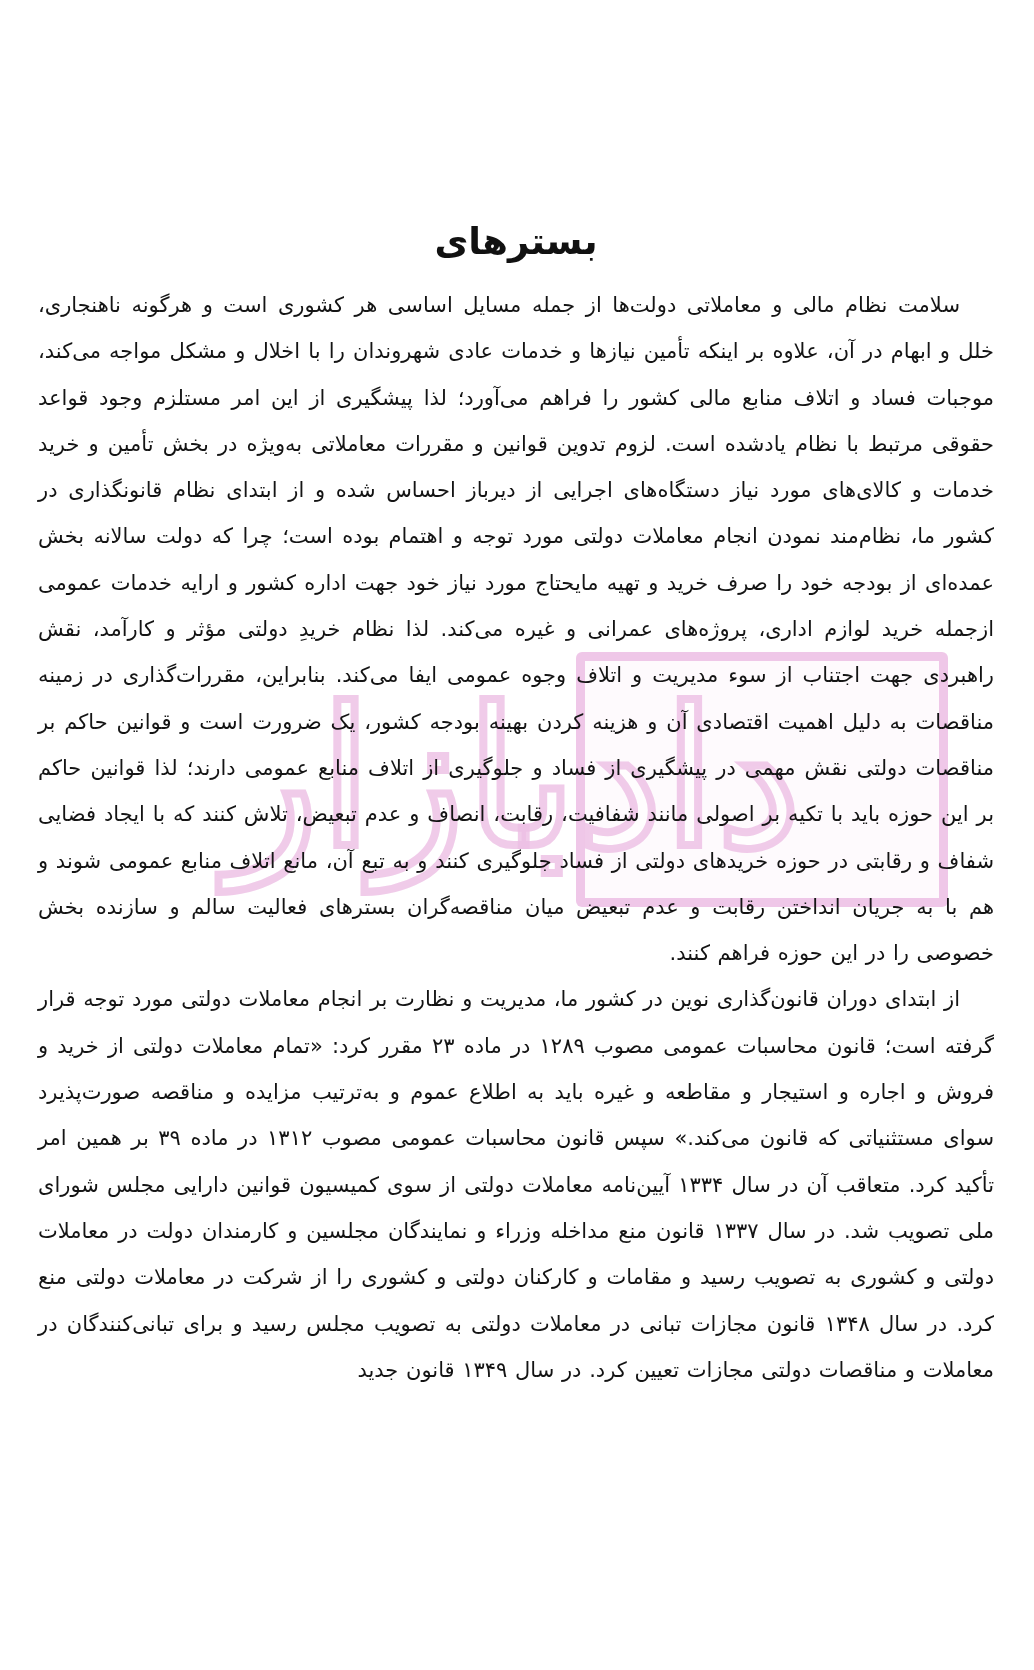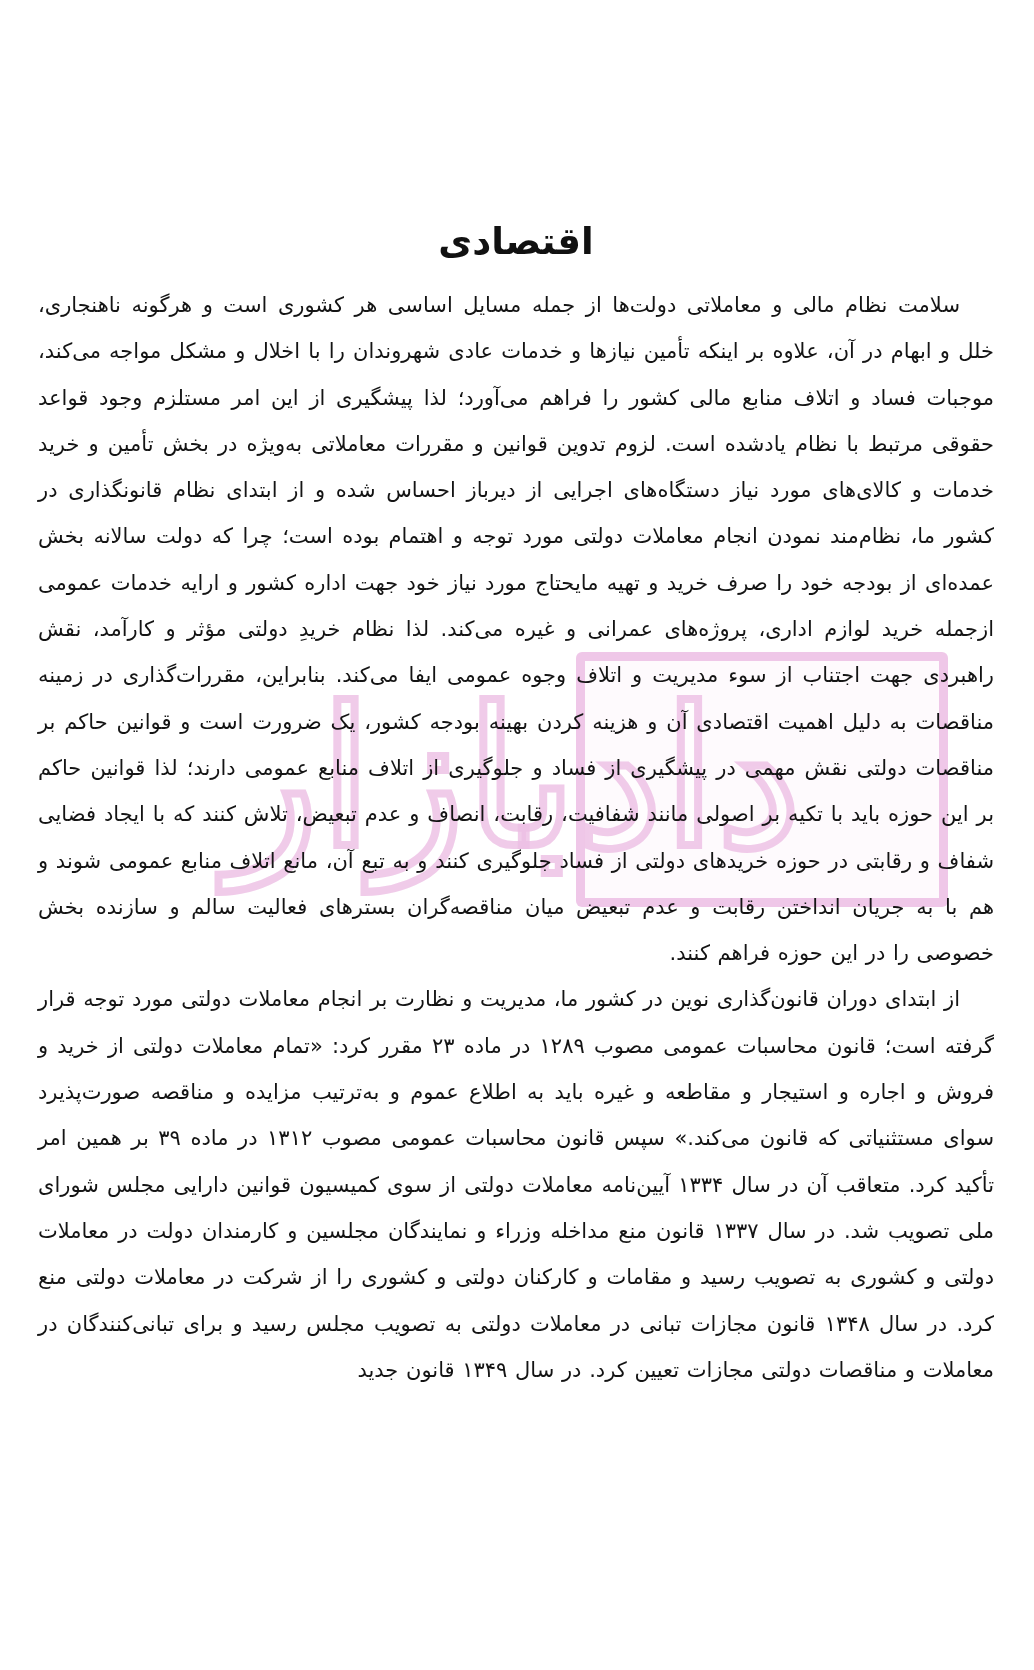--- a/index.html
+++ b/index.html
@@ -77,18 +77,18 @@
 </style>
 </head>
 <body>
 
 <div class="page">
 
   <div class="wm-frame"></div>
   <div class="wm-word">دادبازار</div>
 
   <div class="content">
-    <h1 class="title">اقتصادی</h1>
+    <h1 class="title">بسترهای</h1>
     <p class="body-par">سلامت نظام مالی و معاملاتی دولت‌ها از جمله مسایل اساسی هر کشوری است و هرگونه ناهنجاری، خلل و ابهام در آن، علاوه بر اینکه تأمین نیازها و خدمات عادی شهروندان را با اخلال و مشکل مواجه می‌کند، موجبات فساد و اتلاف منابع مالی کشور را فراهم می‌آورد؛ لذا پیشگیری از این امر مستلزم وجود قواعد حقوقی مرتبط با نظام یادشده است. لزوم تدوین قوانین و مقررات معاملاتی به‌ویژه در بخش تأمین و خرید خدمات و کالای‌های مورد نیاز دستگاه‌های اجرایی از دیرباز احساس شده و از ابتدای نظام قانونگذاری در کشور ما، نظام‌مند نمودن انجام معاملات دولتی مورد توجه و اهتمام بوده است؛ چرا که دولت سالانه بخش عمده‌ای از بودجه خود را صرف خرید و تهیه مایحتاج مورد نیاز خود جهت اداره کشور و ارایه خدمات عمومی ازجمله خرید لوازم اداری، پروژه‌های عمرانی و غیره می‌کند. لذا نظام خریدِ دولتی مؤثر و کارآمد، نقش راهبردی جهت اجتناب از سوء مدیریت و اتلاف وجوه عمومی ایفا می‌کند. بنابراین، مقررات‌گذاری در زمینه مناقصات به دلیل اهمیت اقتصادی آن و هزینه کردن بهینه بودجه کشور، یک ضرورت است و قوانین حاکم بر مناقصات دولتی نقش مهمی در پیشگیری از فساد و جلوگیری از اتلاف منابع عمومی دارند؛ لذا قوانین حاکم بر این حوزه باید با تکیه بر اصولی مانند شفافیت، رقابت، انصاف و عدم تبعیض، تلاش کنند که با ایجاد فضایی شفاف و رقابتی در حوزه خریدهای دولتی از فساد جلوگیری کنند و به تبع آن، مانع اتلاف منابع عمومی شوند و هم با به جریان انداختن رقابت و عدم تبعیض میان مناقصه‌گران بسترهای فعالیت سالم و سازنده بخش خصوصی را در این حوزه فراهم کنند.</p>
     <p class="body-par">از ابتدای دوران قانون‌گذاری نوین در کشور ما، مدیریت و نظارت بر انجام معاملات دولتی مورد توجه قرار گرفته است؛ قانون محاسبات عمومی مصوب ۱۲۸۹ در ماده ۲۳ مقرر کرد: «تمام معاملات دولتی از خرید و فروش و اجاره و استیجار و مقاطعه و غیره باید به اطلاع عموم و به‌ترتیب مزایده و مناقصه صورت‌پذیرد سوای مستثنیاتی که قانون می‌کند.» سپس قانون محاسبات عمومی مصوب ۱۳۱۲ در ماده ۳۹ بر همین امر تأکید کرد. متعاقب آن در سال ۱۳۳۴ آیین‌نامه معاملات دولتی از سوی کمیسیون قوانین دارایی مجلس شورای ملی تصویب شد. در سال ۱۳۳۷ قانون منع مداخله وزراء و نمایندگان مجلسین و کارمندان دولت در معاملات دولتی و کشوری به تصویب رسید و مقامات و کارکنان دولتی و کشوری را از شرکت در معاملات دولتی منع کرد. در سال ۱۳۴۸ قانون مجازات تبانی در معاملات دولتی به تصویب مجلس رسید و برای تبانی‌کنندگان در معاملات و مناقصات دولتی مجازات تعیین کرد. در سال ۱۳۴۹ قانون جدید</p>
   </div>
 
 </div>
 
 </body></html>

